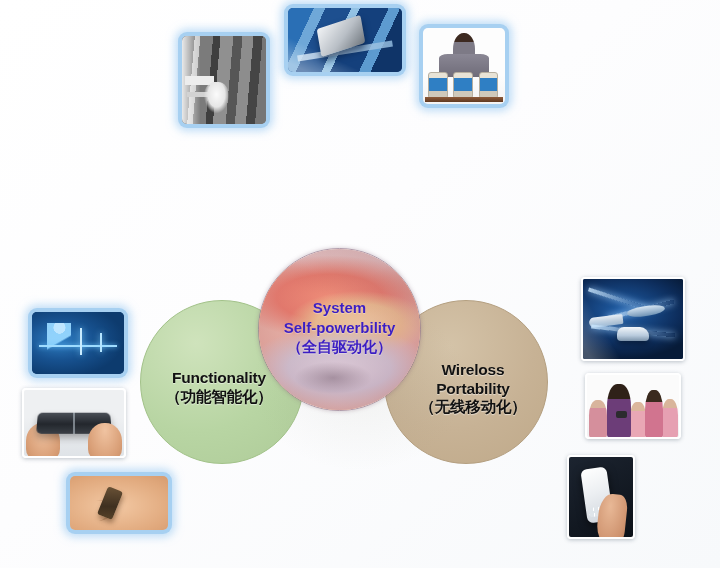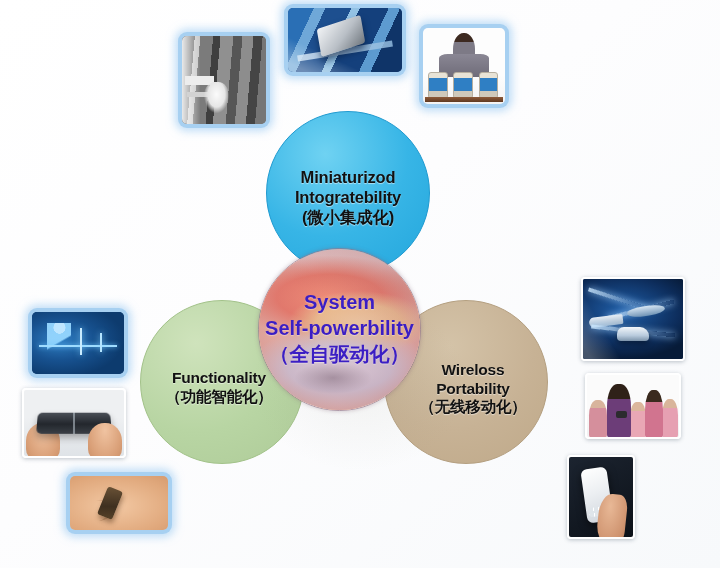--- a/index.html
+++ b/index.html
@@ -87,21 +87,21 @@
   }
   #center-tint {
     position: absolute; inset: 0;
     background: radial-gradient(circle at 42% 32%, rgba(214,176,196,.42) 0%, rgba(198,152,176,.50) 60%, rgba(182,136,162,.60) 100%);
   }
   #center-label {
     position: absolute; inset: 0;
     display: flex; align-items: center; justify-content: center;
     text-align: center;
     font-weight: bold;
-    font-size: 20px;
+    font-size: 15px;
     line-height: 1.3;
     color: #3b1ec4;
     text-shadow: 0 1px 1px rgba(255,255,255,.35);
     white-space: pre-line;
     padding-bottom: 4px;
   }
 
   
   .lens {
     position: absolute;
@@ -396,25 +396,20 @@
     <div class="venn-label">Functionality
 （功能智能化）</div>
   </div>
 
   <div class="venn" id="circle-wireless">
     <div class="venn-label">Wireloss
 Portability
 （无线移动化）</div>
   </div>
 
-  <div class="venn" id="circle-miniaturized">
-    <div class="venn-label">Miniaturizod
-Intogratebility
-(微小集成化)</div>
-  </div>
 
   <div class="lens" style="left:250px; top:296px; width:220px; height:176px;
               background: radial-gradient(ellipse at 50% 50%, rgba(150,150,130,.10) 0%, rgba(150,150,130,0) 70%);"></div>
 
   <div id="circle-center">
     <div id="center-photo"></div>
     <div id="center-tint"></div>
     <div id="center-label">System
 Self-powerbility
 （全自驱动化）</div>

